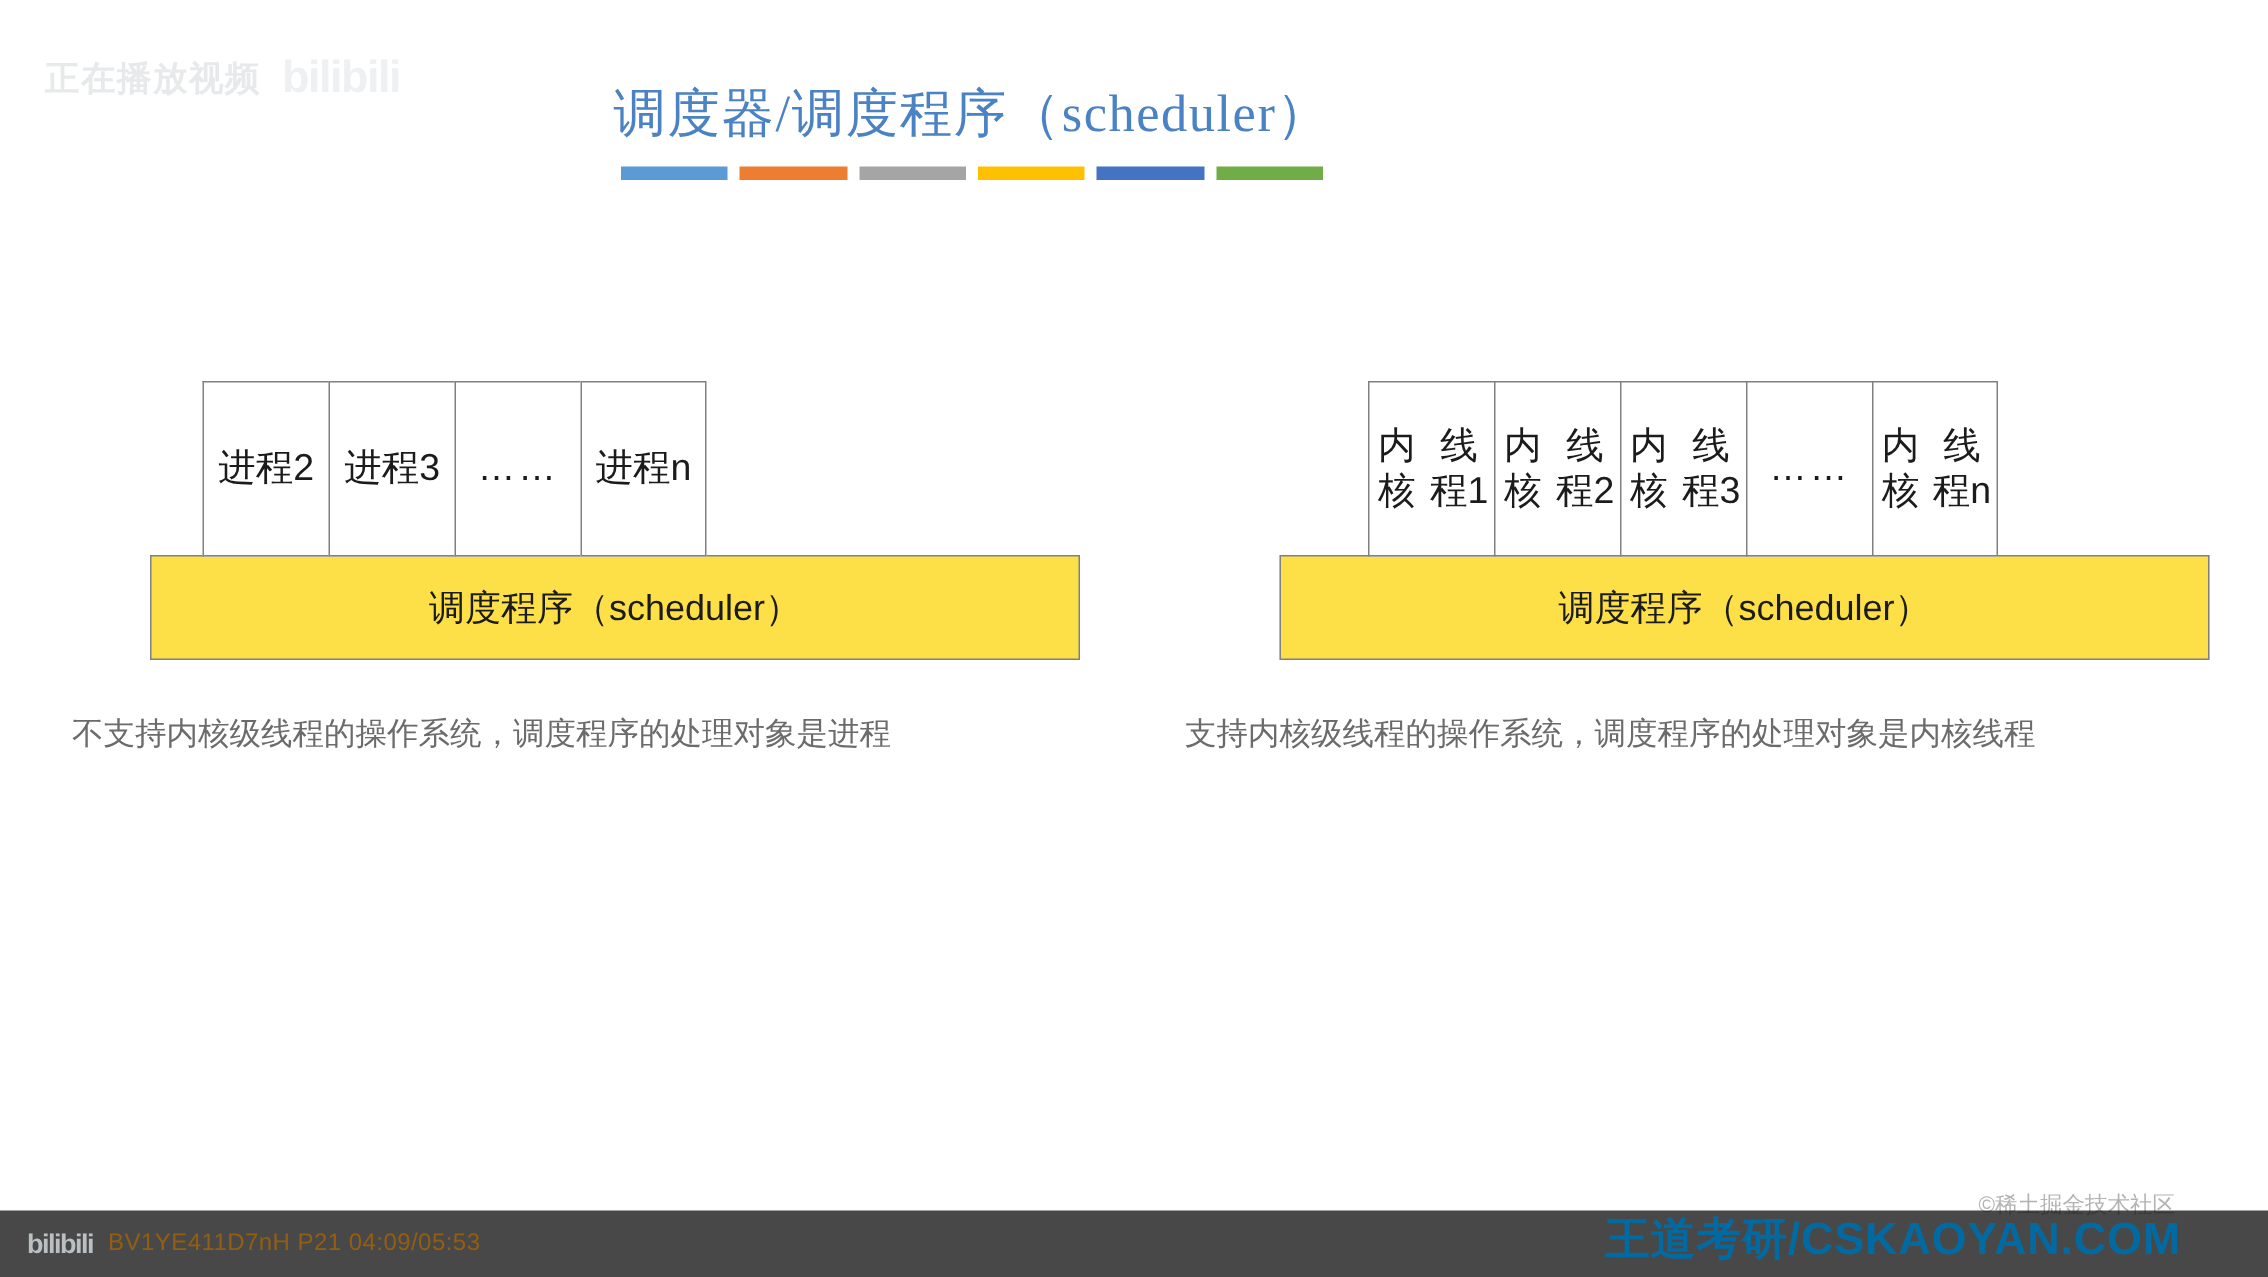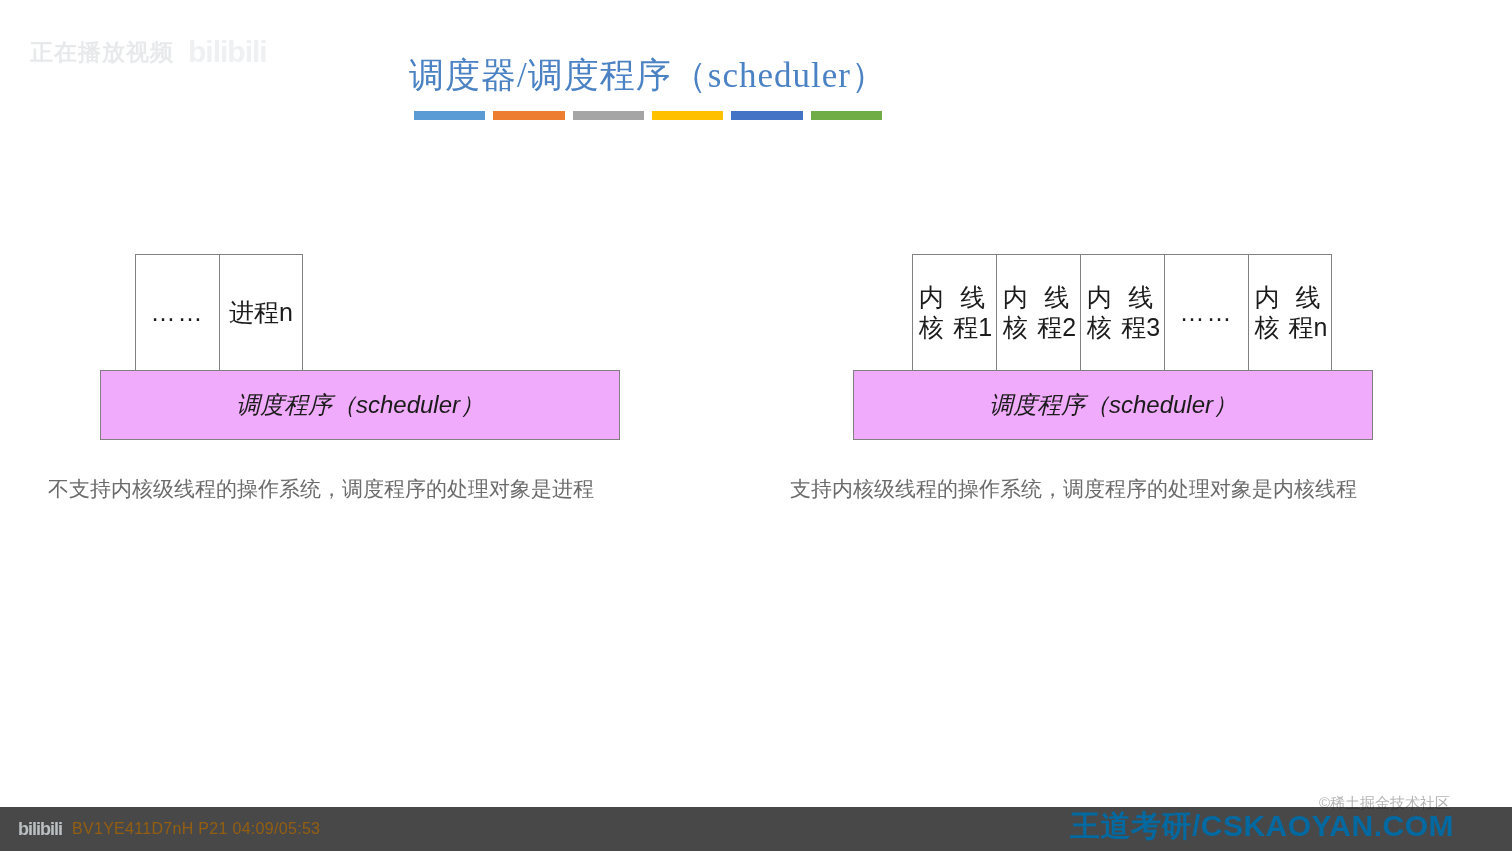--- a/index.html
+++ b/index.html
@@ -112,31 +112,30 @@
   #diagram-right .item-box { width: 84px; }
 
   .item-box.dots {
     font-size: 25px;
     letter-spacing: 2px;
     color: #1b1b1b;
   }
 
   .scheduler-bar {
     margin-top: -1px;
-    width: 520px;
+    width: 620px;
     height: 70px;
     border: 1px solid #808080;
-    background: #f0abfc;
+    background: #fde047;
     display: flex;
     align-items: center;
     justify-content: center;
     font-size: 24px;
     color: #1b1b1b;
     box-sizing: border-box;
-    font-style: italic;
   }
 
   .caption {
     position: absolute;
     top: 475px;
     font-size: 21px;
     color: #6b6b6b;
     white-space: nowrap;
   }
   #caption-left  { left: 48px; }
@@ -212,20 +211,22 @@
       <span style="background: rgb(237, 125, 49);"></span>
       <span style="background: rgb(165, 165, 165);"></span>
       <span style="background: rgb(255, 192, 0);"></span>
       <span style="background: rgb(68, 114, 196);"></span>
       <span style="background: rgb(112, 173, 71);"></span>
     </div>
   </div>
 
   <div class="diagram" id="diagram-left">
     <div class="box-row">
+      <div class="item-box">进程2</div>
+      <div class="item-box">进程3</div>
       <div class="item-box dots">……</div>
       <div class="item-box">进程n</div>
     </div>
     <div class="scheduler-bar">调度程序（scheduler）</div>
   </div>
   <div class="caption" id="caption-left">不支持内核级线程的操作系统，调度程序的处理对象是进程</div>
 
   <div class="diagram" id="diagram-right">
     <div class="box-row">
       <div class="item-box">

